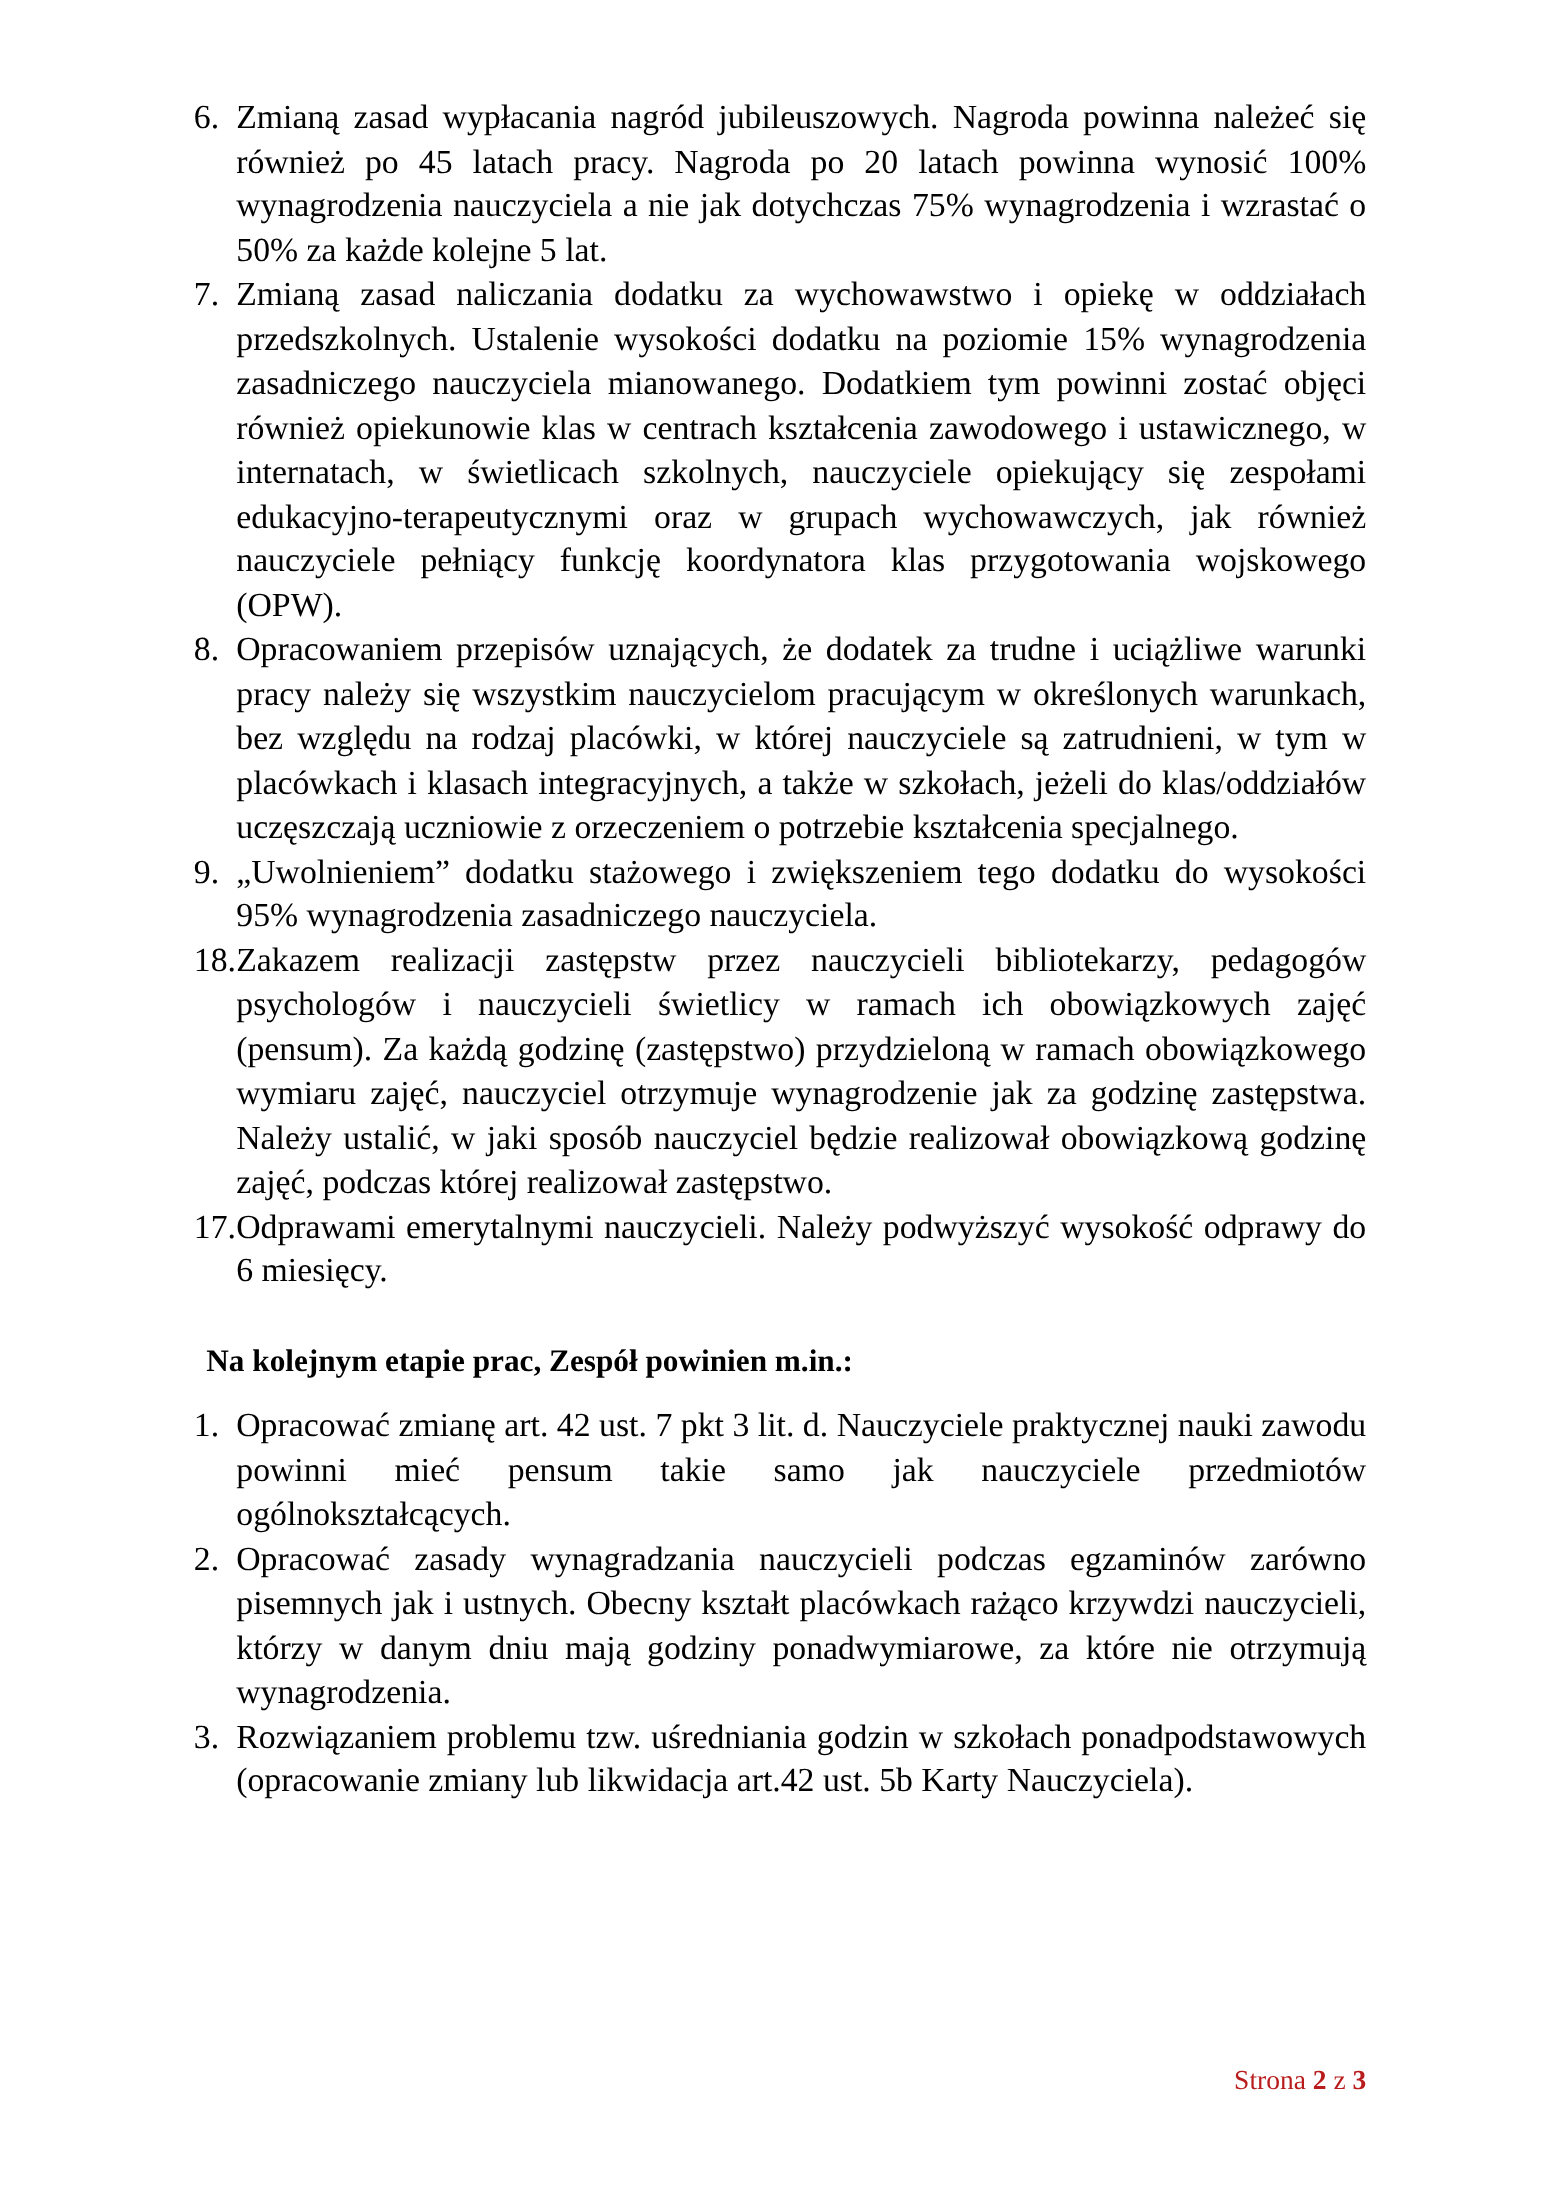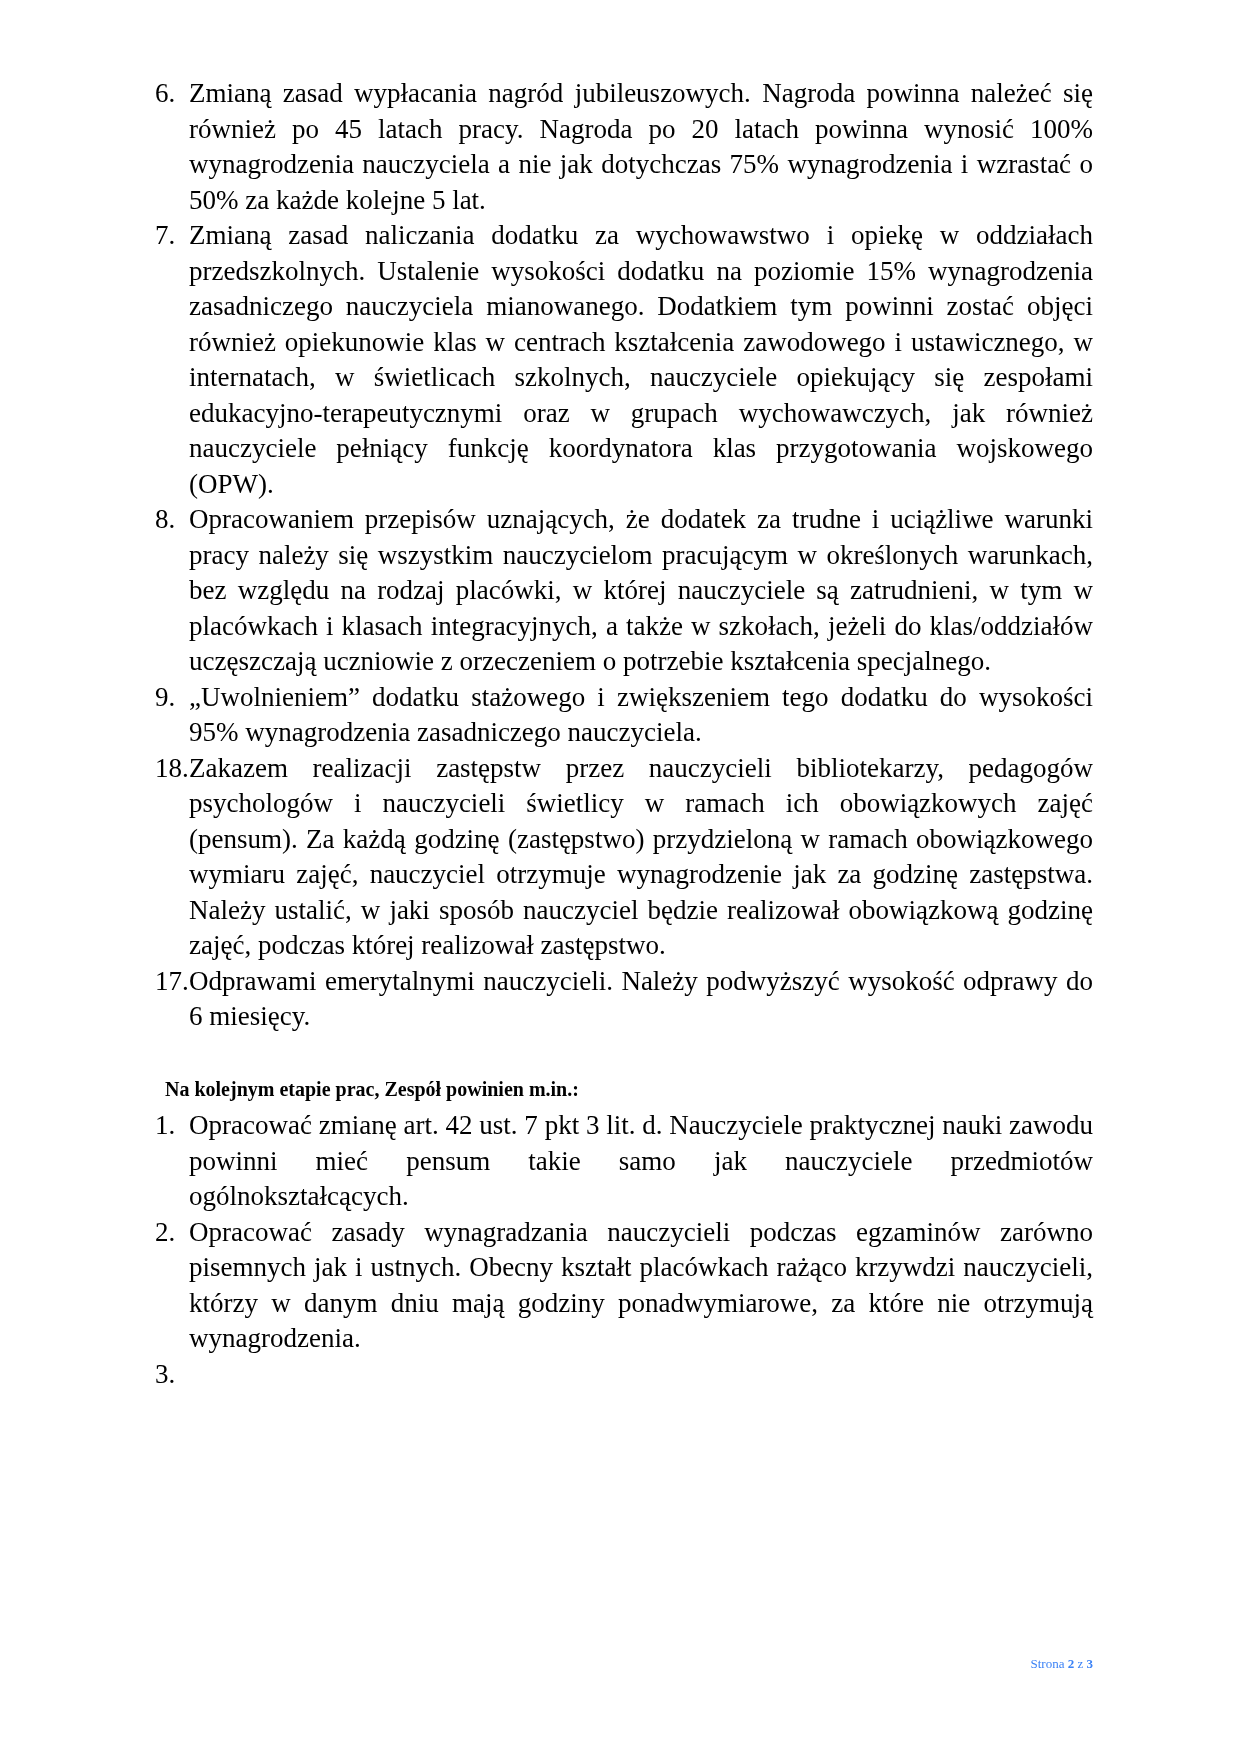--- a/index.html
+++ b/index.html
@@ -34,34 +34,34 @@
     line-height: 35.5px;
   }
   .li .num {
     position: absolute;
     left: 0;
     top: 0;
     text-indent: 0;
   }
   .heading {
     font-weight: bold;
-    font-size: 20px;
+    font-size: 25px;
     line-height: 35.5px;
-    margin: 37px 0 1px 10px;
+    margin: 37px 0 16px 10px;
   }
   .list2 {
     margin-top: 0;
   }
   .footer {
     position: absolute;
     top: 1653px;
     right: 147px;
-    font-size: 13px;
+    font-size: 22px;
     line-height: 22px;
-    color: #3b82f6;
+    color: #b91c1c;
   }
   .footer .b {
     font-weight: bold;
   }
   .footer span {
     white-space: pre;
   }
 </style>
 </head>
 <body>
@@ -102,20 +102,21 @@
       <div class="li">
         <span class="num">1.</span>
         <span>Opracować zmianę art. 42 ust. 7 pkt 3 lit. d. Nauczyciele praktycznej nauki zawodu powinni mieć pensum takie samo jak nauczyciele przedmiotów ogólnokształcących.</span>
       </div>
       <div class="li">
         <span class="num">2.</span>
         <span>Opracować zasady wynagradzania nauczycieli podczas egzaminów zarówno pisemnych jak i ustnych. Obecny kształt placówkach rażąco krzywdzi nauczycieli, którzy w danym dniu mają godziny ponadwymiarowe, za które nie otrzymują wynagrodzenia.</span>
       </div>
       <div class="li">
         <span class="num">3.</span>
+        <span>Rozwiązaniem problemu tzw. uśredniania godzin w szkołach ponadpodstawowych (opracowanie zmiany lub likwidacja art.42 ust. 5b Karty Nauczyciela).</span>
       </div>
     </div>
 
   </div>
 
   <div class="footer">
     <span>Strona </span><span class="b">2</span><span> z </span><span class="b">3</span>
   </div>
 </div>
 

